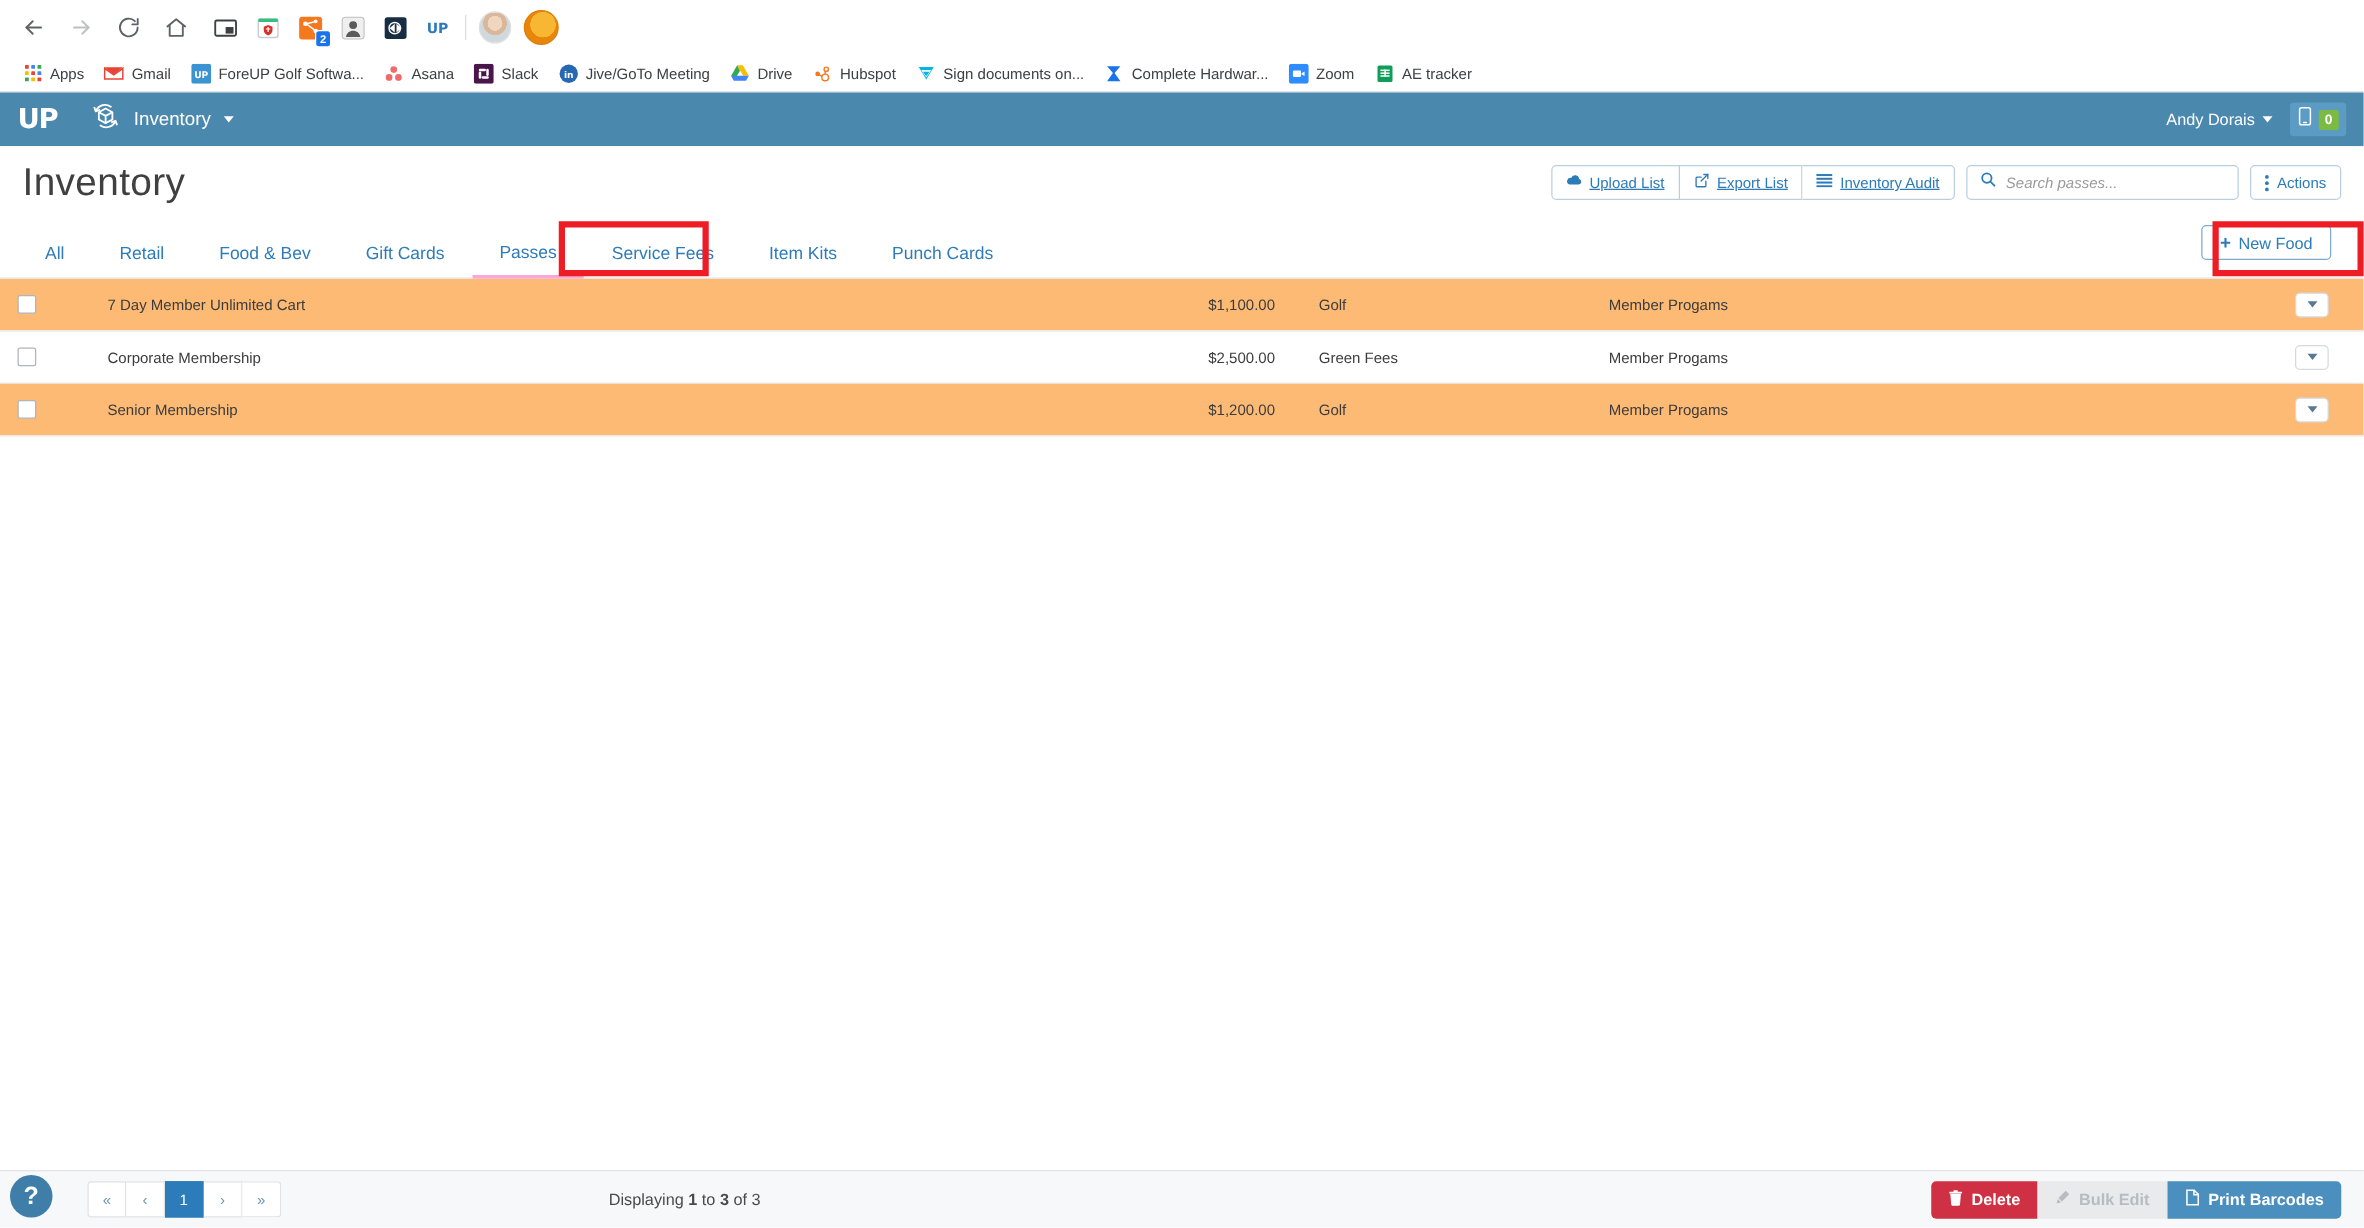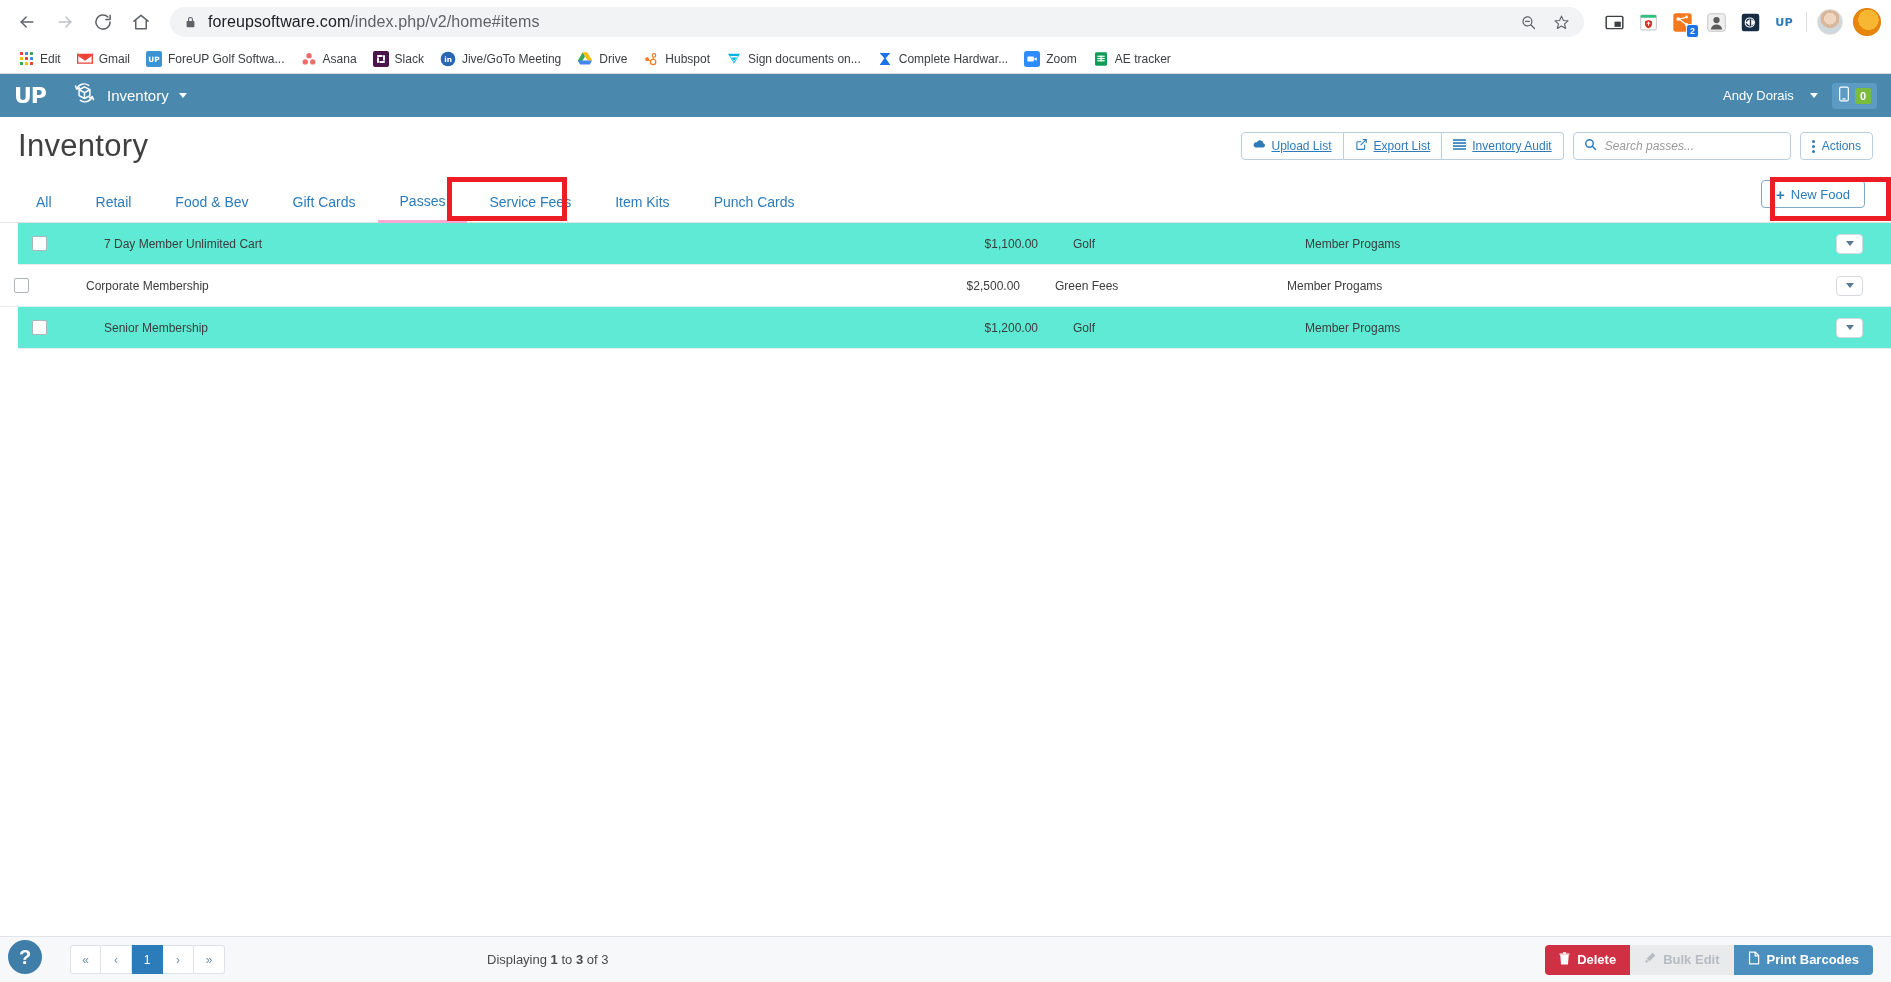--- a/index.html
+++ b/index.html
@@ -81,21 +81,21 @@
     margin-right: 26px; position: relative;
   }
   .nav-module { display: flex; align-items: center; gap: 10px; }
   .nav-module-label { font-size: 15px; color: #ffffff; }
   .caret-down {
     width: 0; height: 0; border-left: 4px solid transparent;
     border-right: 4px solid transparent; border-top: 5px solid currentColor;
     display: inline-block;
   }
   .header-right { margin-left: auto; display: flex; align-items: center; gap: 14px; }
-  .user-name { font-size: 13px; color: #ffffff; display: flex; align-items: center; gap: 16px; margin-left: 24px; }
+  .user-name { font-size: 13px; color: #ffffff; display: flex; align-items: center; gap: 6px; margin-left: 24px; }
   .msg-pill {
     background: #5b9bc4; border-radius: 3px; padding: 3px 6px;
     display: flex; align-items: center; gap: 5px;
   }
   .msg-count {
     background: #7cbb42; color: #fff; font-size: 11px; font-weight: bold;
     border-radius: 2px; padding: 1px 5px; line-height: 14px;
   }
 
   
@@ -156,21 +156,21 @@
   .table { width: 100%; font-size: 12px; }
   .thead {
     display: flex; align-items: center; height: 40px;
     color: #8d95a5; font-size: 11px; letter-spacing: .7px;
     border-bottom: 1px solid #dfe2e6;
   }
   .trow {
     display: flex; align-items: center; height: 42px;
     color: #3c3c3c; font-size: 12px; border-bottom: 1px solid #e8eaed;
   }
-  .trow.alt { background: #5eead4; margin-left: 18px; }
+  .trow.alt { background: #fdba74; }
   .c-check { width: 62px; padding-left: 14px; flex: none; display: flex; align-items: center; }
   .c-name  { width: 410px; flex: none; padding-left: 24px; }
   .c-gl    { width: 390px; flex: none; }
   .c-value { width: 160px; flex: none; text-align: right; padding-right: 2px; }
   .c-dept  { width: 265px; flex: none; padding-left: 33px; }
   .c-cat   { width: 272px; flex: none; }
   .c-sub   { width: 230px; flex: none; }
   .c-act   { flex: 1 1 auto; text-align: right; padding-right: 28px; display:flex; justify-content:flex-end; }
 
   .hdr-check-btn {
@@ -251,40 +251,20 @@
           <polyline points="20.6 3.8 20.6 9 15.4 9"></polyline>
         </svg>
     </div>
     <div class="nav-btn">
       <svg width="20" height="20" viewBox="0 0 24 24" fill="none" stroke="currentColor" stroke-width="1.8" stroke-linecap="round" stroke-linejoin="round">
           <path d="M3.5 11 12 4l8.5 7"></path>
           <path d="M5.7 10.2V20h12.6v-9.8"></path>
         </svg>
     </div>
 
-    <div class="omnibox">
-      <span class="lock-icon">
-        <svg width="13" height="13" viewBox="0 0 24 24" fill="currentColor">
-            <path d="M12 1.8a4.6 4.6 0 0 0-4.6 4.6V9H6.2A1.4 1.4 0 0 0 4.8 10.4v9A1.4 1.4 0 0 0 6.2 20.8h11.6a1.4 1.4 0 0 0 1.4-1.4v-9A1.4 1.4 0 0 0 17.8 9h-1.2V6.4A4.6 4.6 0 0 0 12 1.8zm0 2a2.6 2.6 0 0 1 2.6 2.6V9H9.4V6.4A2.6 2.6 0 0 1 12 3.8z"></path>
-          </svg>
-      </span>
-      <span class="url-text"><span>foreupsoftware.com</span><span class="dim">/index.php/v2/home#items</span></span>
-      <span class="omni-icon">
-        <svg width="17" height="17" viewBox="0 0 24 24" fill="none" stroke="currentColor" stroke-width="1.7" stroke-linecap="round">
-            <circle cx="10.5" cy="10.5" r="6.3"></circle>
-            <line x1="15.2" y1="15.2" x2="20.5" y2="20.5"></line>
-            <line x1="7.8" y1="10.5" x2="13.2" y2="10.5"></line>
-          </svg>
-      </span>
-      <span class="omni-icon">
-        <svg width="17" height="17" viewBox="0 0 24 24" fill="none" stroke="currentColor" stroke-width="1.6" stroke-linejoin="round">
-            <polygon points="12,3 14.7,9.1 21.2,9.7 16.3,14 17.8,20.4 12,17 6.2,20.4 7.7,14 2.8,9.7 9.3,9.1"></polygon>
-          </svg>
-      </span>
-    </div>
 
     <div class="ext-strip">
       <div class="ext-ico">
         <svg width="21" height="21" viewBox="0 0 24 24">
             <rect x="2.5" y="5" width="19" height="14" rx="1.4" fill="none" stroke="#3c4043" stroke-width="1.7"></rect>
             <rect x="12" y="11" width="7.2" height="6" fill="#3c4043"></rect>
           </svg>
       </div>
       <div class="ext-ico">
         <svg width="21" height="21" viewBox="0 0 24 24">
@@ -341,21 +321,21 @@
             <i style="background:#4285f4"></i>
             <i style="background:#34a853"></i>
           <i style="background:#fbbc05"></i>
             <i style="background:#ea4335"></i>
             <i style="background:#4285f4"></i>
           <i style="background:#34a853"></i>
             <i style="background:#fbbc05"></i>
             <i style="background:#ea4335"></i>
         </span>
       </span>
-      <span class="bm-label">Edit</span>
+      <span class="bm-label">Apps</span>
     </div>
 
     <div class="bm">
       <span class="bm-ico">
         <svg width="16" height="13" viewBox="0 0 24 18">
             <path d="M1 3.2 12 11 23 3.2V16H1z" fill="#fff" stroke="#ea4335" stroke-width="2"></path>
             <path d="M1 2h22L12 10.4z" fill="#ea4335"></path>
           </svg>
       </span>
       <span class="bm-label">Gmail</span>

